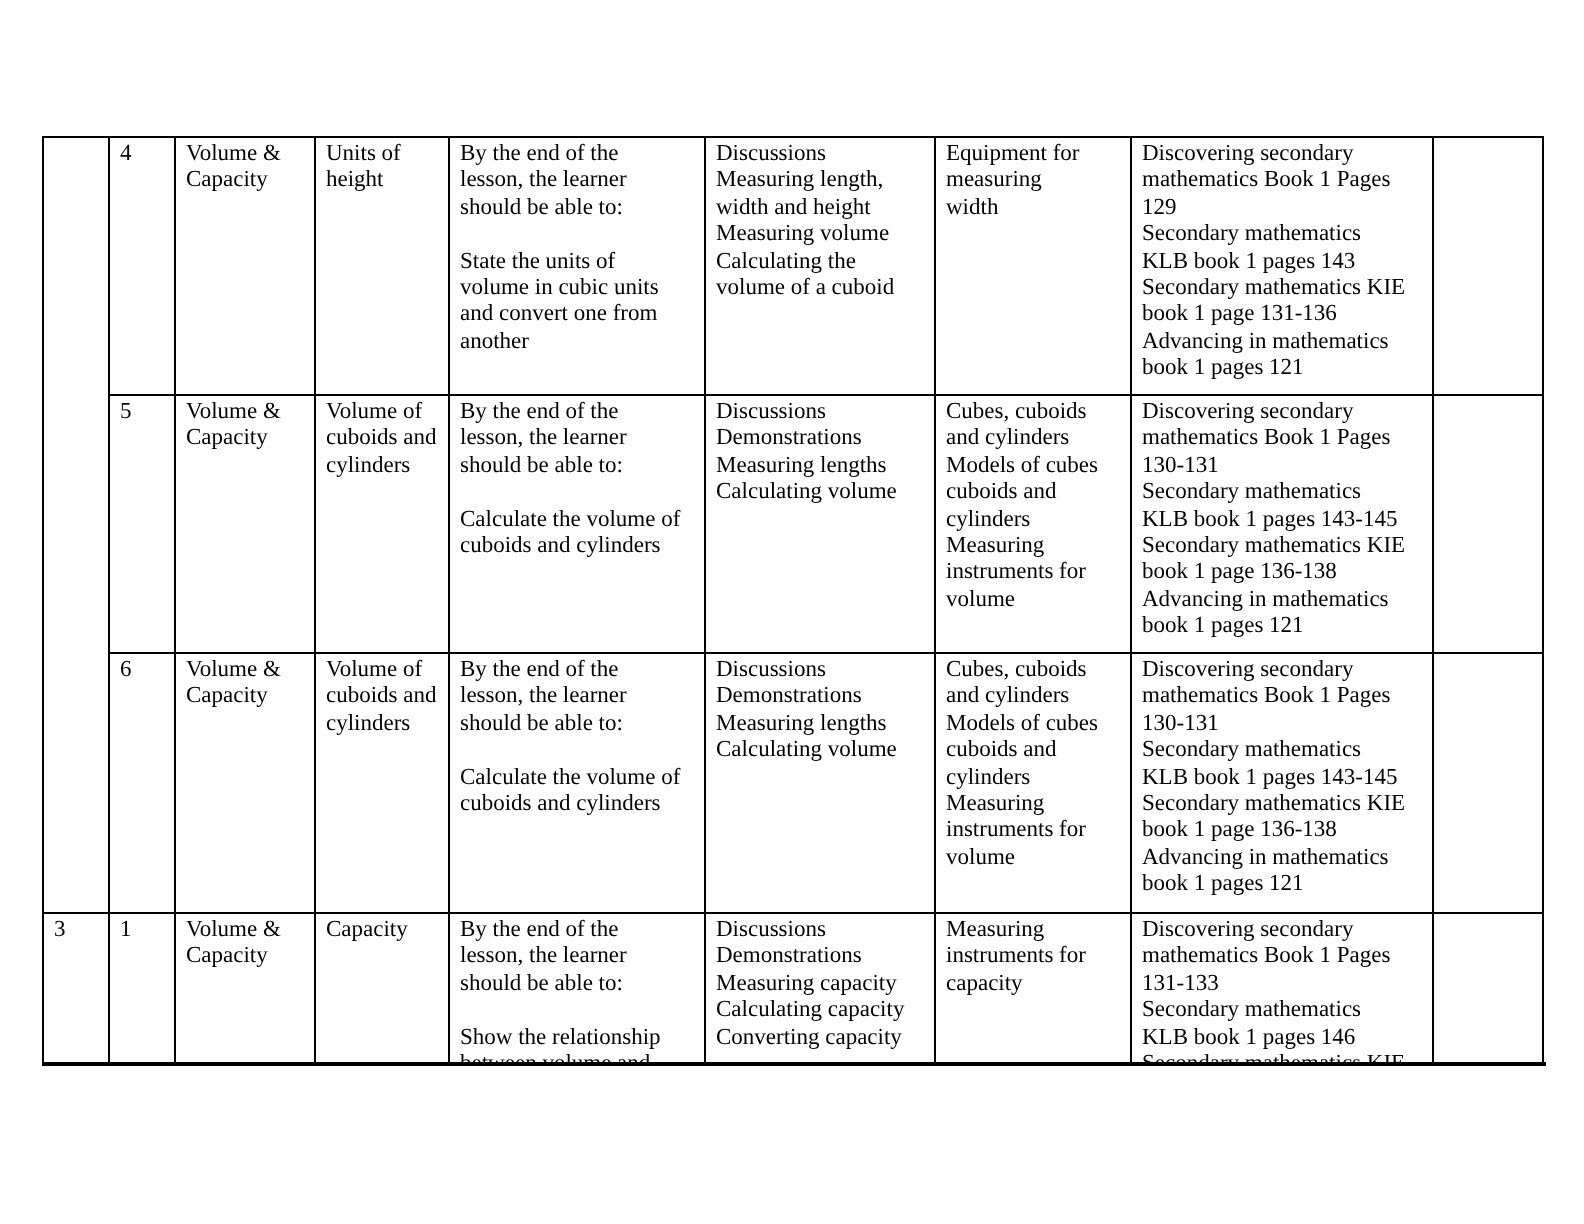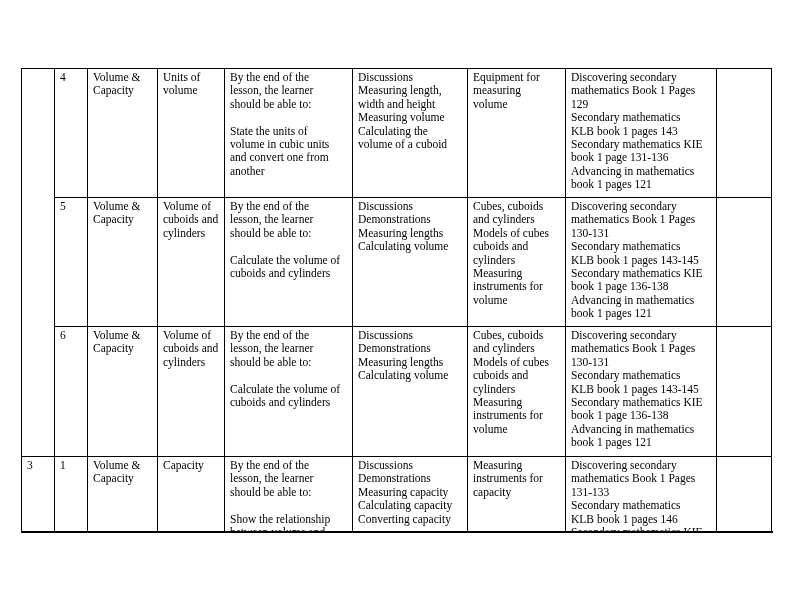--- a/index.html
+++ b/index.html
@@ -62,38 +62,38 @@
           <col style="width:151px">
           <col style="width:55px">
       </colgroup>
       <tbody>
           <tr class="r1">
         <td rowspan="3"></td>
         <td>4</td>
         <td>Volume &amp;
 Capacity</td>
         <td>Units of
-volume</td>
+height</td>
         <td>By the end of the
 lesson, the learner
 should be able to:
 
 State the units of
 volume in cubic units
 and convert one from
 another</td>
         <td>Discussions
 Measuring length,
 width and height
 Measuring volume
 Calculating the
 volume of a cuboid</td>
         <td>Equipment for
 measuring
-volume</td>
+width</td>
         <td>Discovering secondary
 mathematics Book 1 Pages
 129
 Secondary mathematics
 KLB book 1 pages 143
 Secondary mathematics KIE
 book 1 page 131-136
 Advancing in mathematics
 book 1 pages 121</td>
         <td></td>

